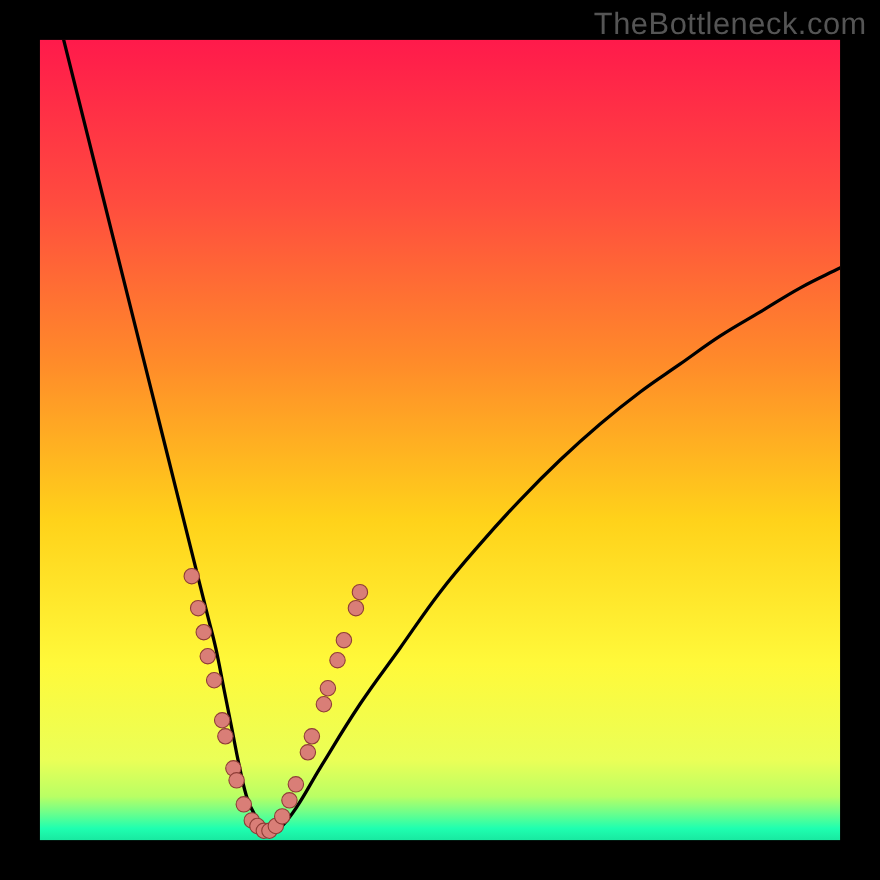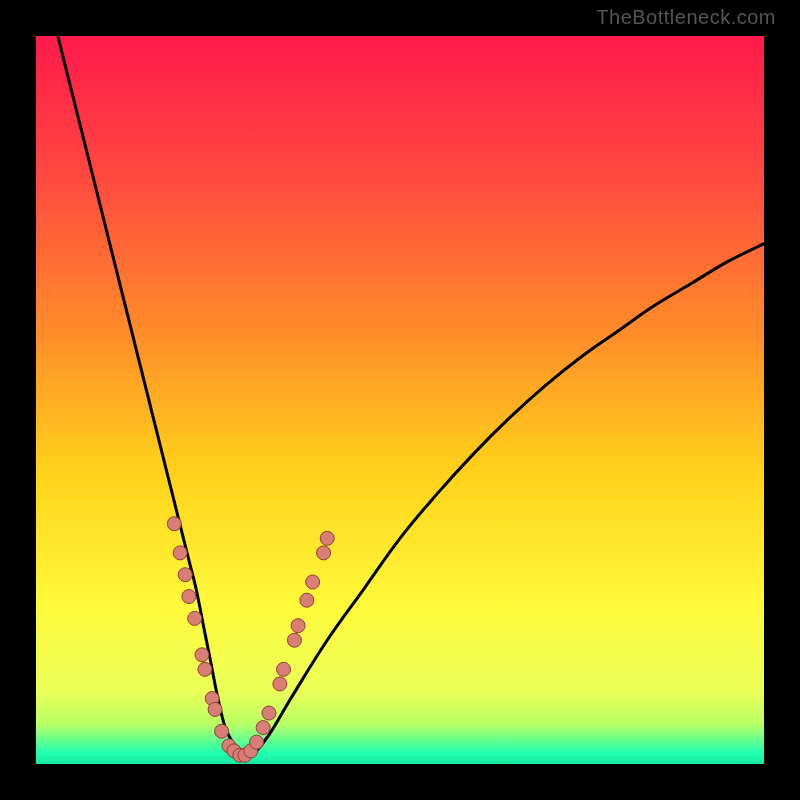--- a/index.html
+++ b/index.html
@@ -32,23 +32,23 @@
   .curve-svg,
   .dots-svg {
     position: absolute;
     inset: 0;
     width: 100%;
     height: 100%;
   }
   .watermark {
     position: absolute;
     top: 6px;
-    right: 24px;
+    right: 12px;
     color: #555;
-    font-size: 20px;
+    font-size: 28px;
     letter-spacing: 0.5px;
   }
 </style>
 </head>
 <body>
 
 <div class="frame">
   <div class="watermark">TheBottleneck.com</div>
   <div class="plot-area">
     <svg class="gradient-bg" viewBox="0 0 728 728" preserveAspectRatio="none">

